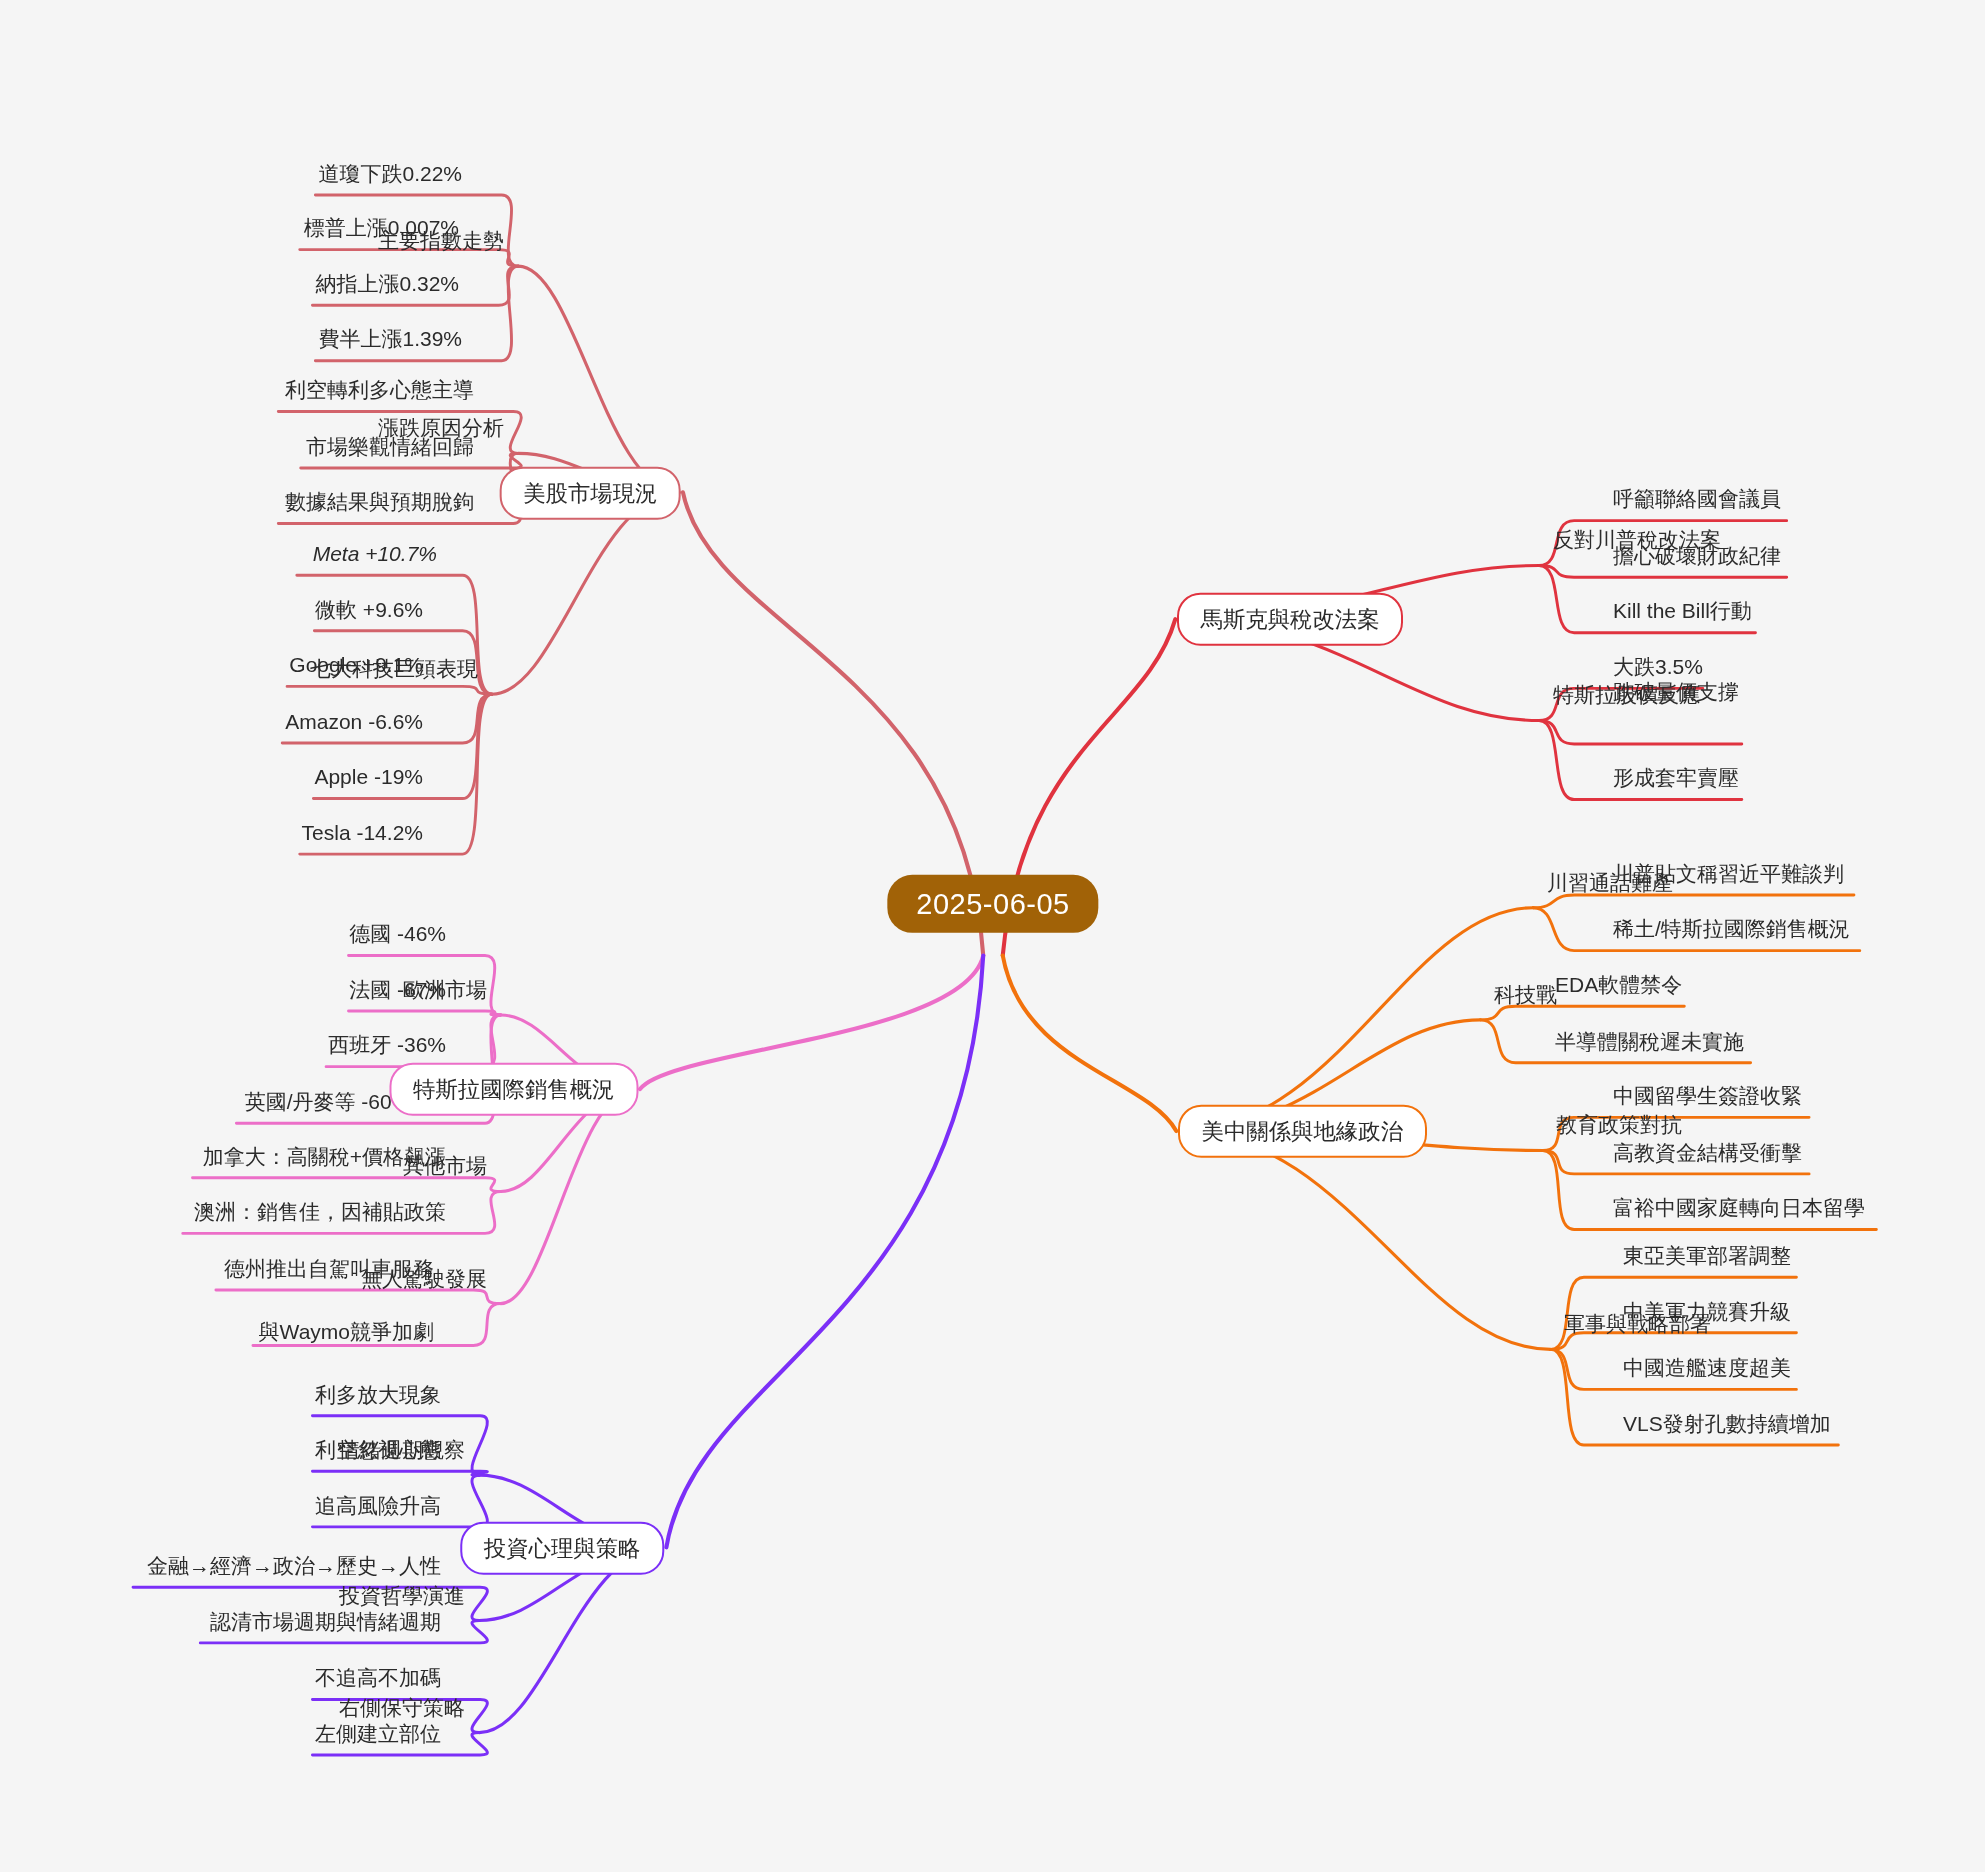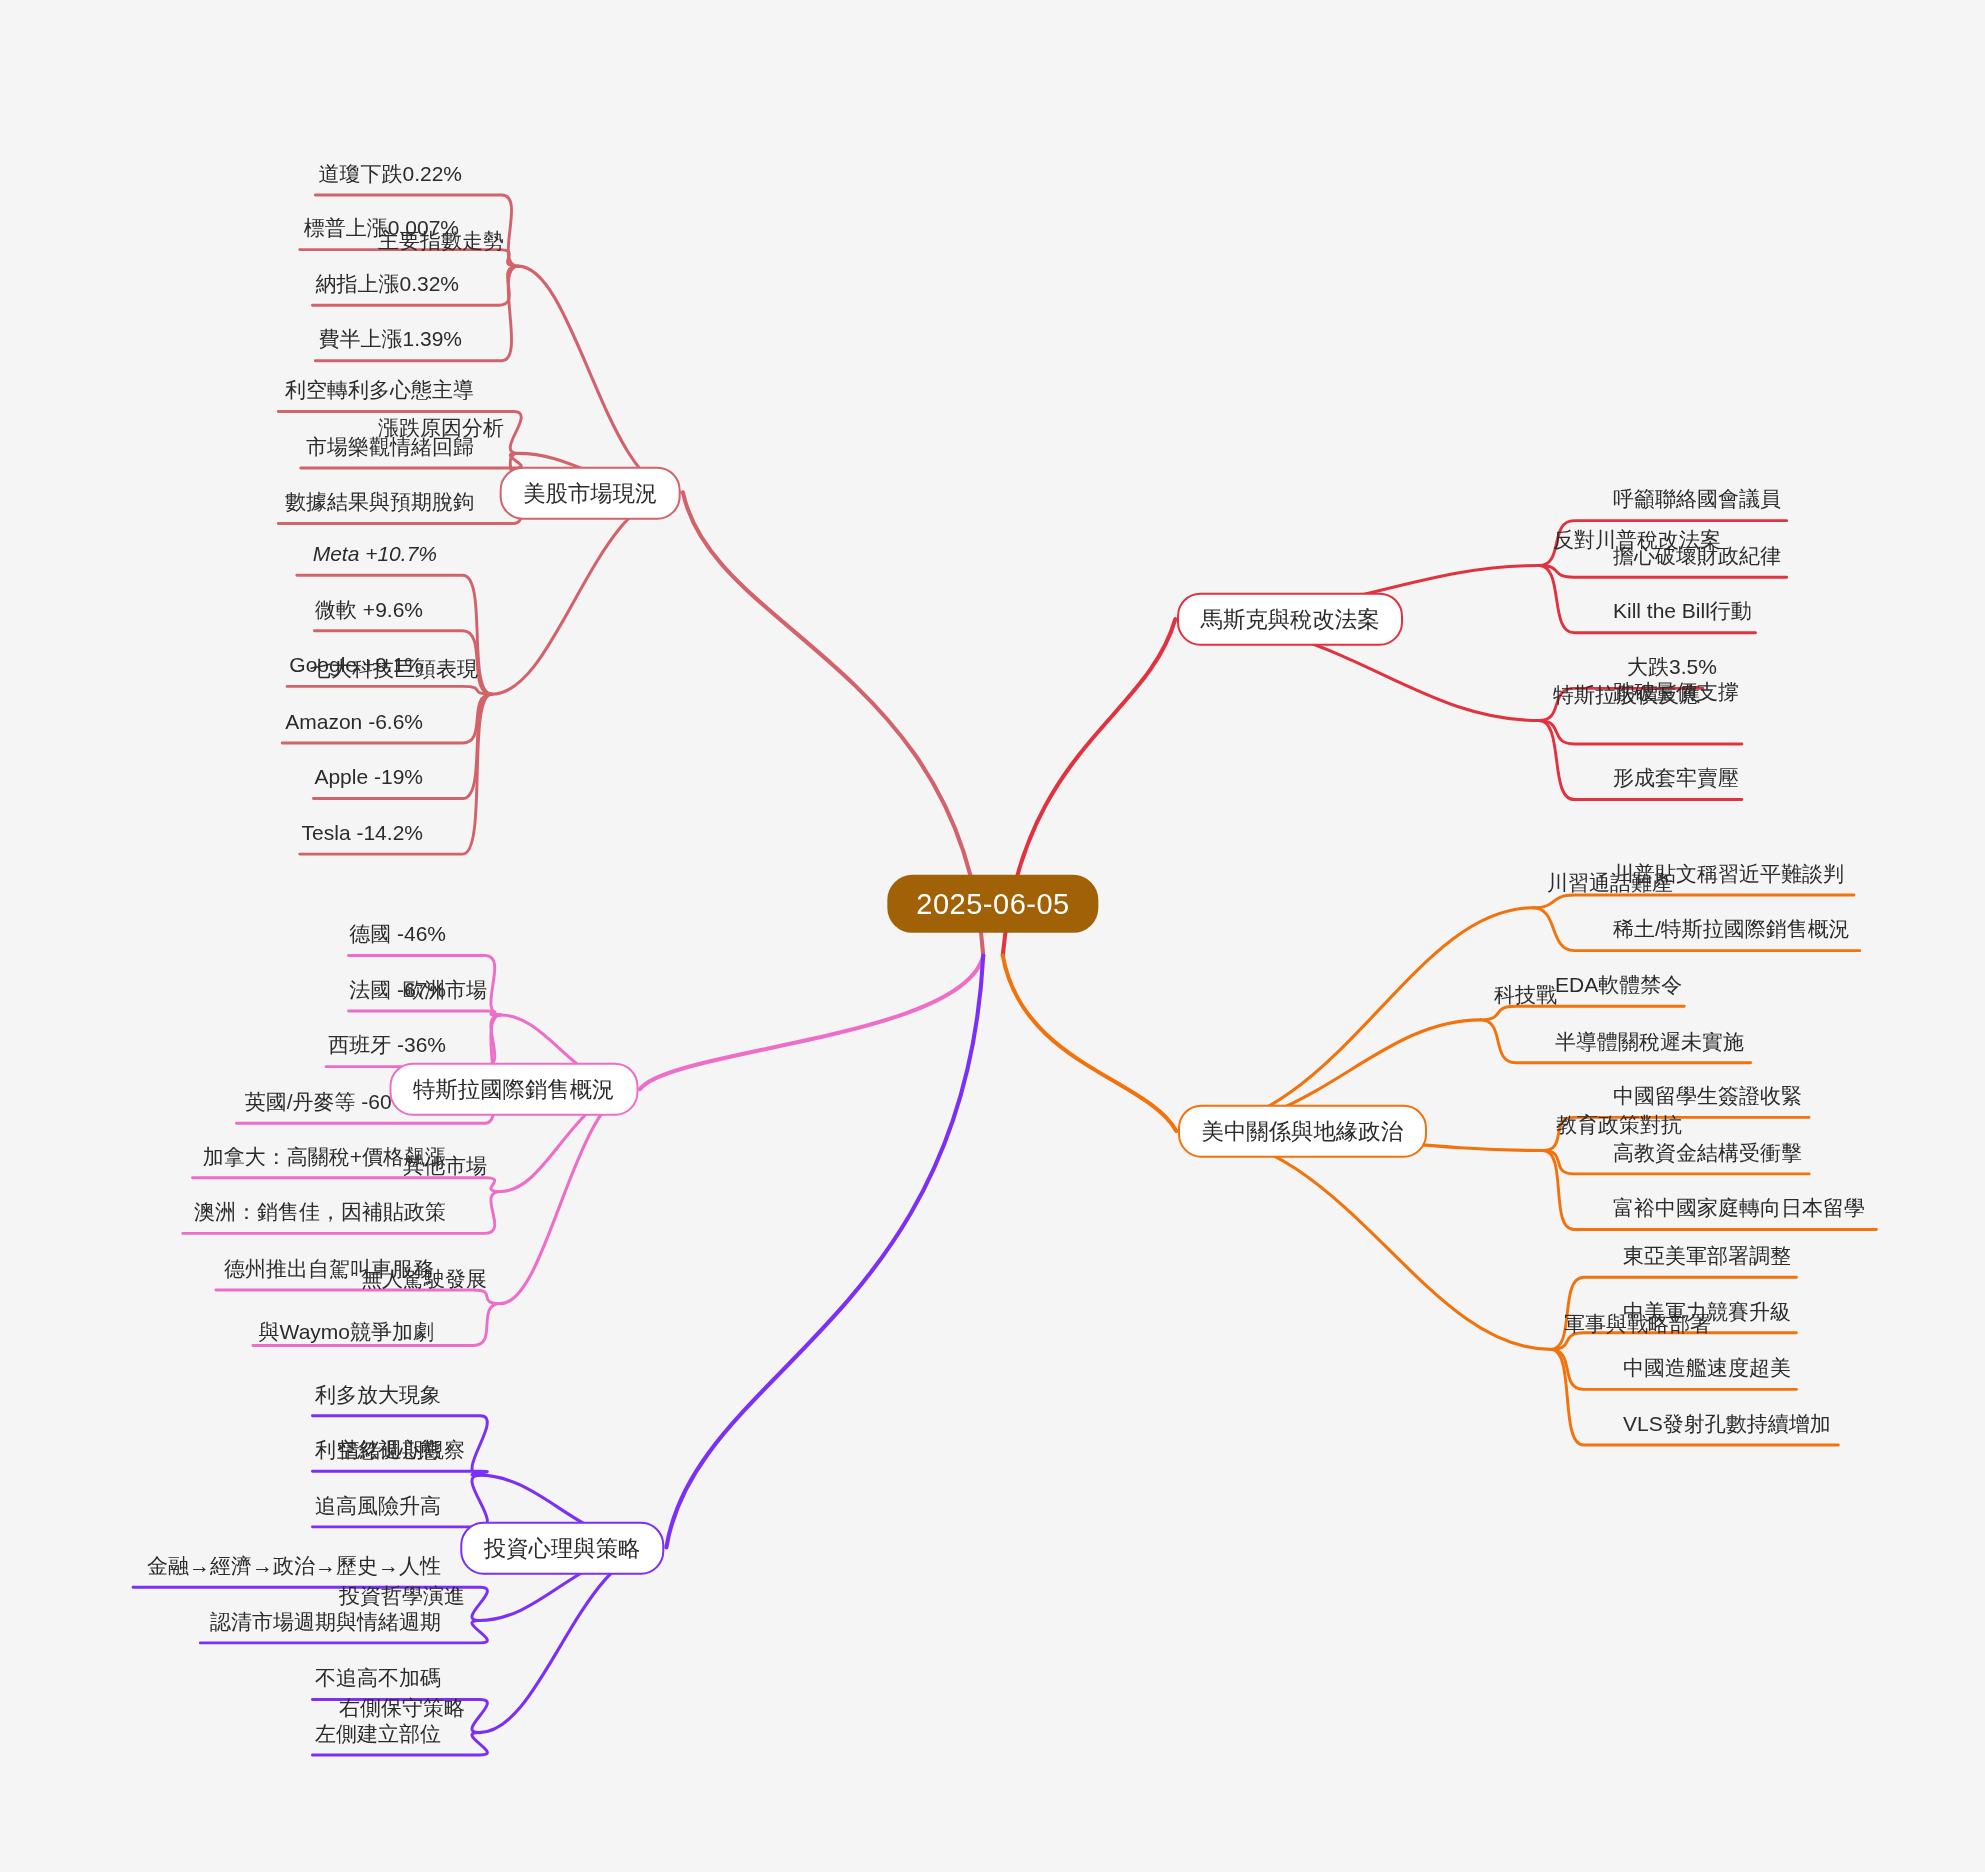--- a/index.html
+++ b/index.html
@@ -108,21 +108,21 @@
       <div class="node leaf r-left" style="left: 423px; top: 665px;">Google +9.1%</div>
       <div class="node leaf r-left" style="left: 423px; top: 722px;">Amazon -6.6%</div>
       <div class="node leaf r-left" style="left: 423px; top: 777px;">Apple -19%</div>
       <div class="node leaf r-left" style="left: 423px; top: 833px;">Tesla -14.2%</div>
       <div class="node branch r-left" style="left: 681px; top: 493px; border-color: rgb(210, 99, 107); transform: translate(-100%, -50%);">美股市場現況</div>
       <div class="node sub r-right" style="left: 1553px; top: 540px;">反對川普稅改法案</div>
       <div class="node leaf r-right" style="left: 1613px; top: 499px;">呼籲聯絡國會議員</div>
       <div class="node leaf r-right" style="left: 1613px; top: 556px;">擔心破壞財政紀律</div>
       <div class="node leaf r-right" style="left: 1613px; top: 611px;">Kill the Bill行動</div>
       <div class="node sub r-right" style="left: 1553px; top: 695px;">特斯拉股價反應</div>
-      <div class="node leaf r-right" style="left: 1613px; top: 667px; margin-left: 14px;">大跌3.5%</div>
+      <div class="node leaf r-right" style="left: 1613px; top: 667px;">大跌3.5%</div>
       <div class="node leaf r-right" style="left: 1613px; top: 692px; text-align: right;">跌破量價支撐</div>
       <div class="node leaf r-right" style="left: 1613px; top: 778px;">形成套牢賣壓</div>
       <div class="node branch r-right" style="left: 1177px; top: 619px; border-color: rgb(224, 51, 63); transform: translate(0px, -50%);">馬斯克與稅改法案</div>
       <div class="node sub r-right" style="left: 1547px; top: 883px;">川習通話難產</div>
       <div class="node leaf r-right" style="left: 1613px; top: 874px;">川普貼文稱習近平難談判</div>
       <div class="node leaf r-right" style="left: 1613px; top: 929px;">稀土/特斯拉國際銷售概況</div>
       <div class="node sub r-right" style="left: 1494px; top: 995px;">科技戰</div>
       <div class="node leaf r-right" style="left: 1555px; top: 985px;">EDA軟體禁令</div>
       <div class="node leaf r-right" style="left: 1555px; top: 1042px;">半導體關稅遲未實施</div>
       <div class="node sub r-right" style="left: 1556px; top: 1125px;">教育政策對抗</div>

